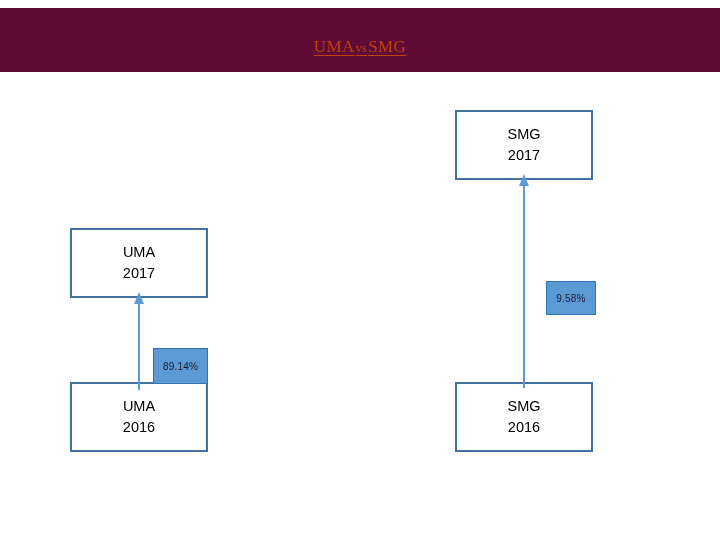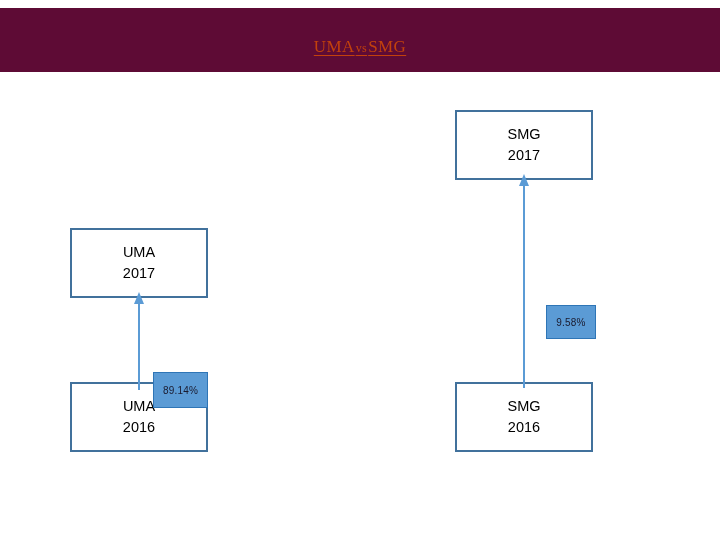--- a/index.html
+++ b/index.html
@@ -89,21 +89,20 @@
     position: absolute;
     background: #5B9BD5;
     border: 1px solid #2E75B6;
     box-sizing: border-box;
     display: flex;
     align-items: center;
     justify-content: center;
     color: #1A1A2E;
     font-size: 10px;
     letter-spacing: 0.2px;
-    margin-top: 24px;
   }
   #badge-uma { left: 153px; top: 348px; width: 55px; height: 36px; }
   #badge-smg { left: 546px; top: 281px; width: 50px; height: 34px; }
 </style>
 </head>
 <body>
 
 <div id="slide">
 
   <div class="title-band"></div>

